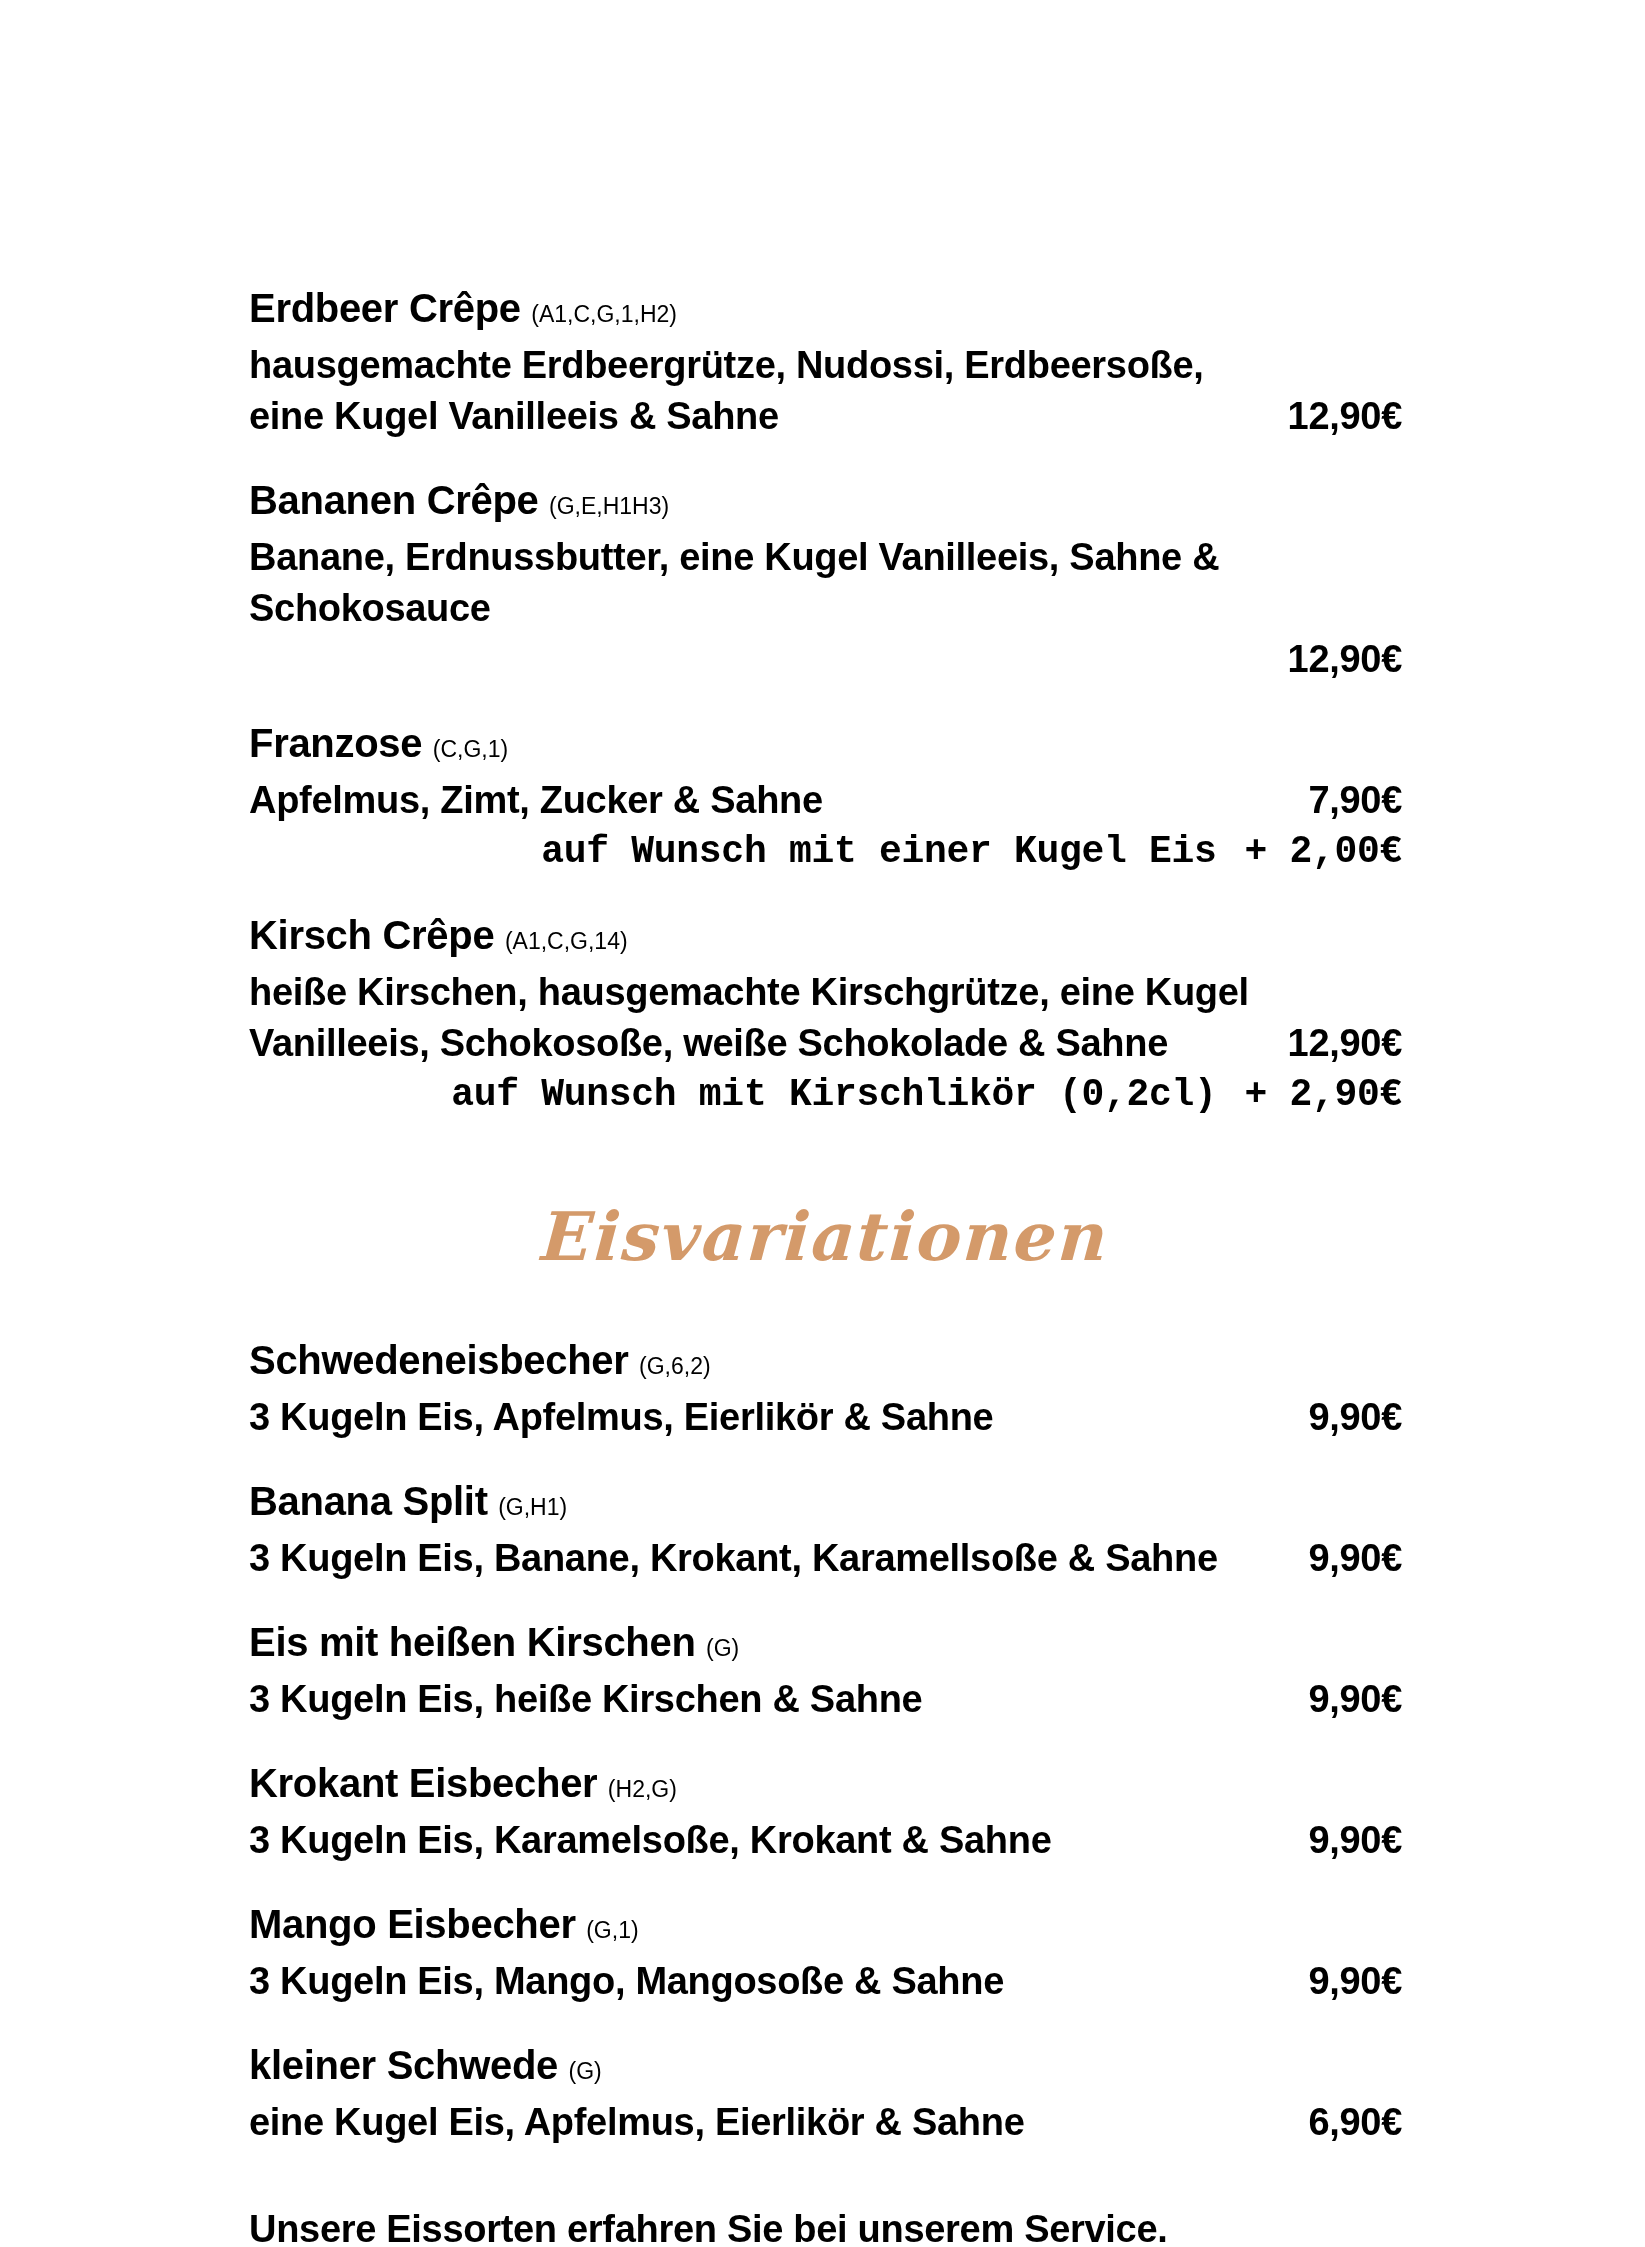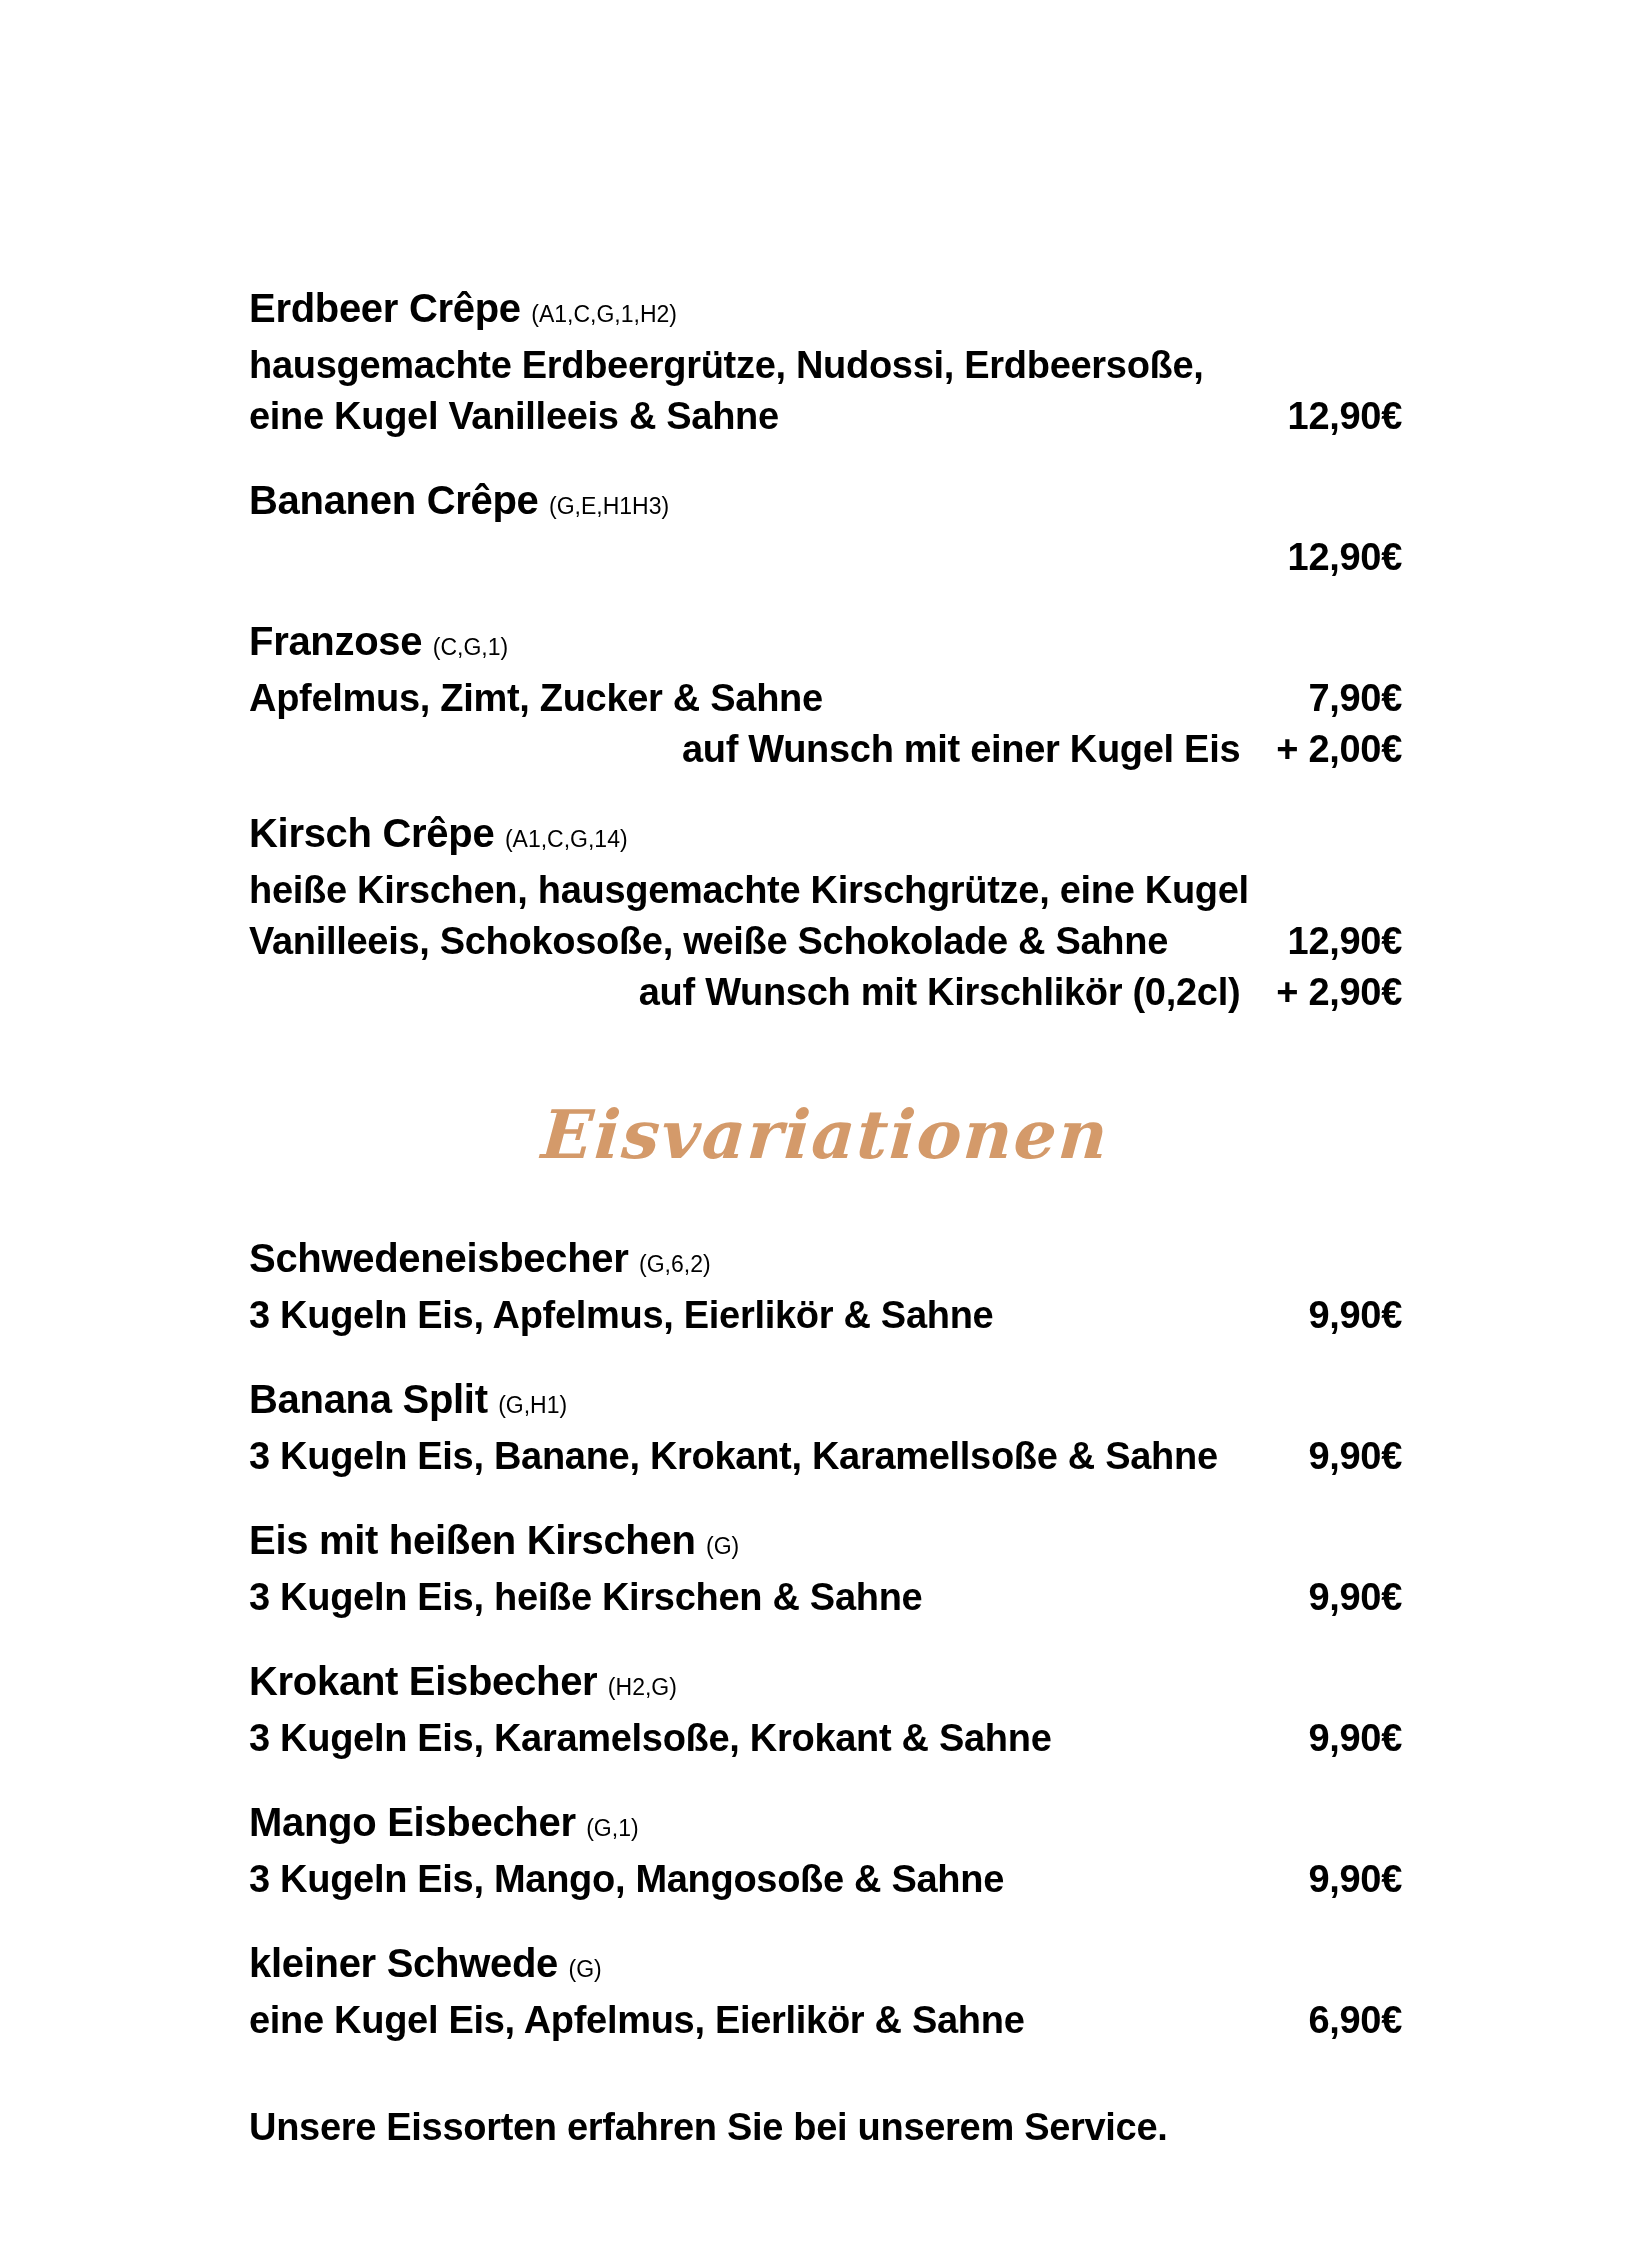--- a/index.html
+++ b/index.html
@@ -24,22 +24,22 @@
     font-size: 23px; font-weight: normal; margin-left: 10.5px;
     letter-spacing: 0;
   }
   .line {
     display: flex; justify-content: space-between; align-items: baseline;
     font-size: 38px; line-height: 51px; letter-spacing: -0.3px;
   }
   .line-text { font-weight: bold; }
   .line-price { font-weight: bold; white-space: nowrap; margin-left: 30px; }
   .option-row {
-    display: flex; justify-content: flex-end; align-items: flex-start; gap: 36px;
-    font-size: 38px; line-height: 51px; font-weight: bold; letter-spacing: -0.3px;
+    display: flex; justify-content: flex-end; align-items: flex-start; gap: 28px;
+    font-size: 38px; line-height: 51px; font-weight: bold; letter-spacing: -0.3px; font-family: Liberation Mono, monospace;
   }
   .script-heading {
     text-align: center;
     font-family: "DejaVu Serif", serif;
     font-style: italic; font-weight: bold;
     font-size: 67px; line-height: 84px;
     color: #d49a6a;
     letter-spacing: 1.8px;
     margin: 75px 0 56px 0;
     transform: skewX(-4deg);
@@ -64,20 +64,24 @@
     </div>
     <div class="line">
       <span class="line-text">eine Kugel Vanilleeis &amp; Sahne</span>
       <span class="line-price">12,90€</span>
     </div>
   </div>
 
   <div class="item">
     <div class="title-row">
       <span>Bananen Crêpe</span><span class="allergens">(G,E,H1H3)</span>
+    </div>
+    <div class="line">
+      <span class="line-text">Banane, Erdnussbutter, eine Kugel Vanilleeis, Sahne &amp; Schokosauce</span>
+      <span class="line-price"></span>
     </div>
     <div class="line">
       <span class="line-text"></span>
       <span class="line-price">12,90€</span>
     </div>
   </div>
 
   <div class="item">
     <div class="title-row">
       <span>Franzose</span><span class="allergens">(C,G,1)</span>

